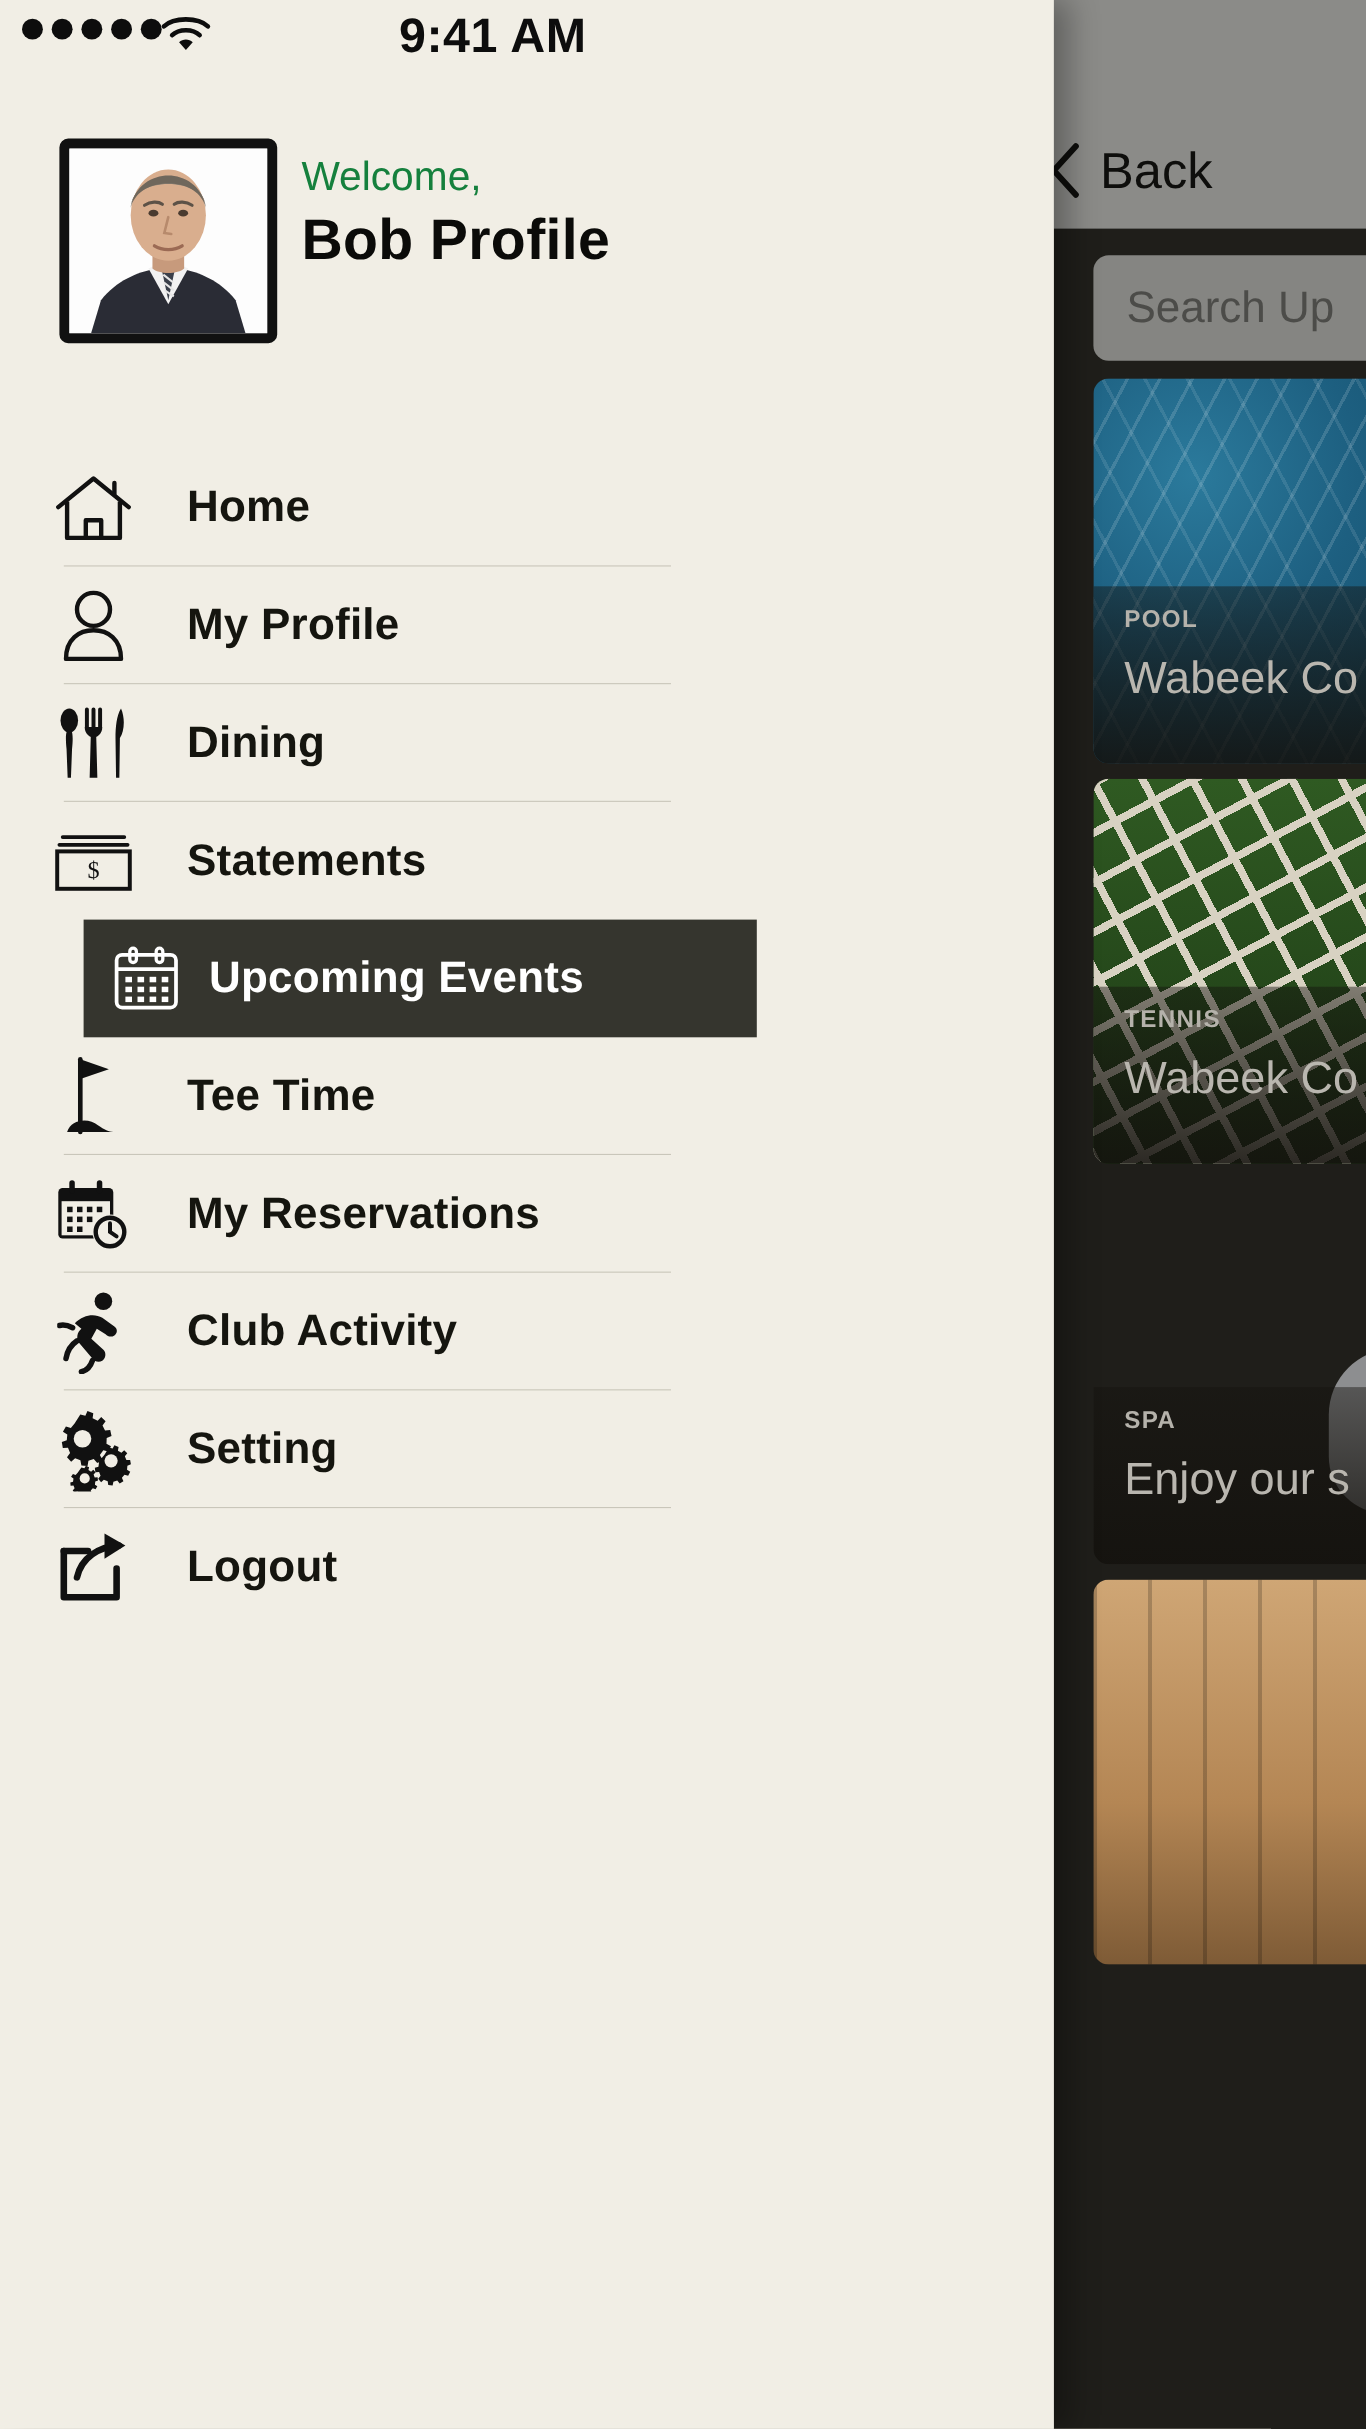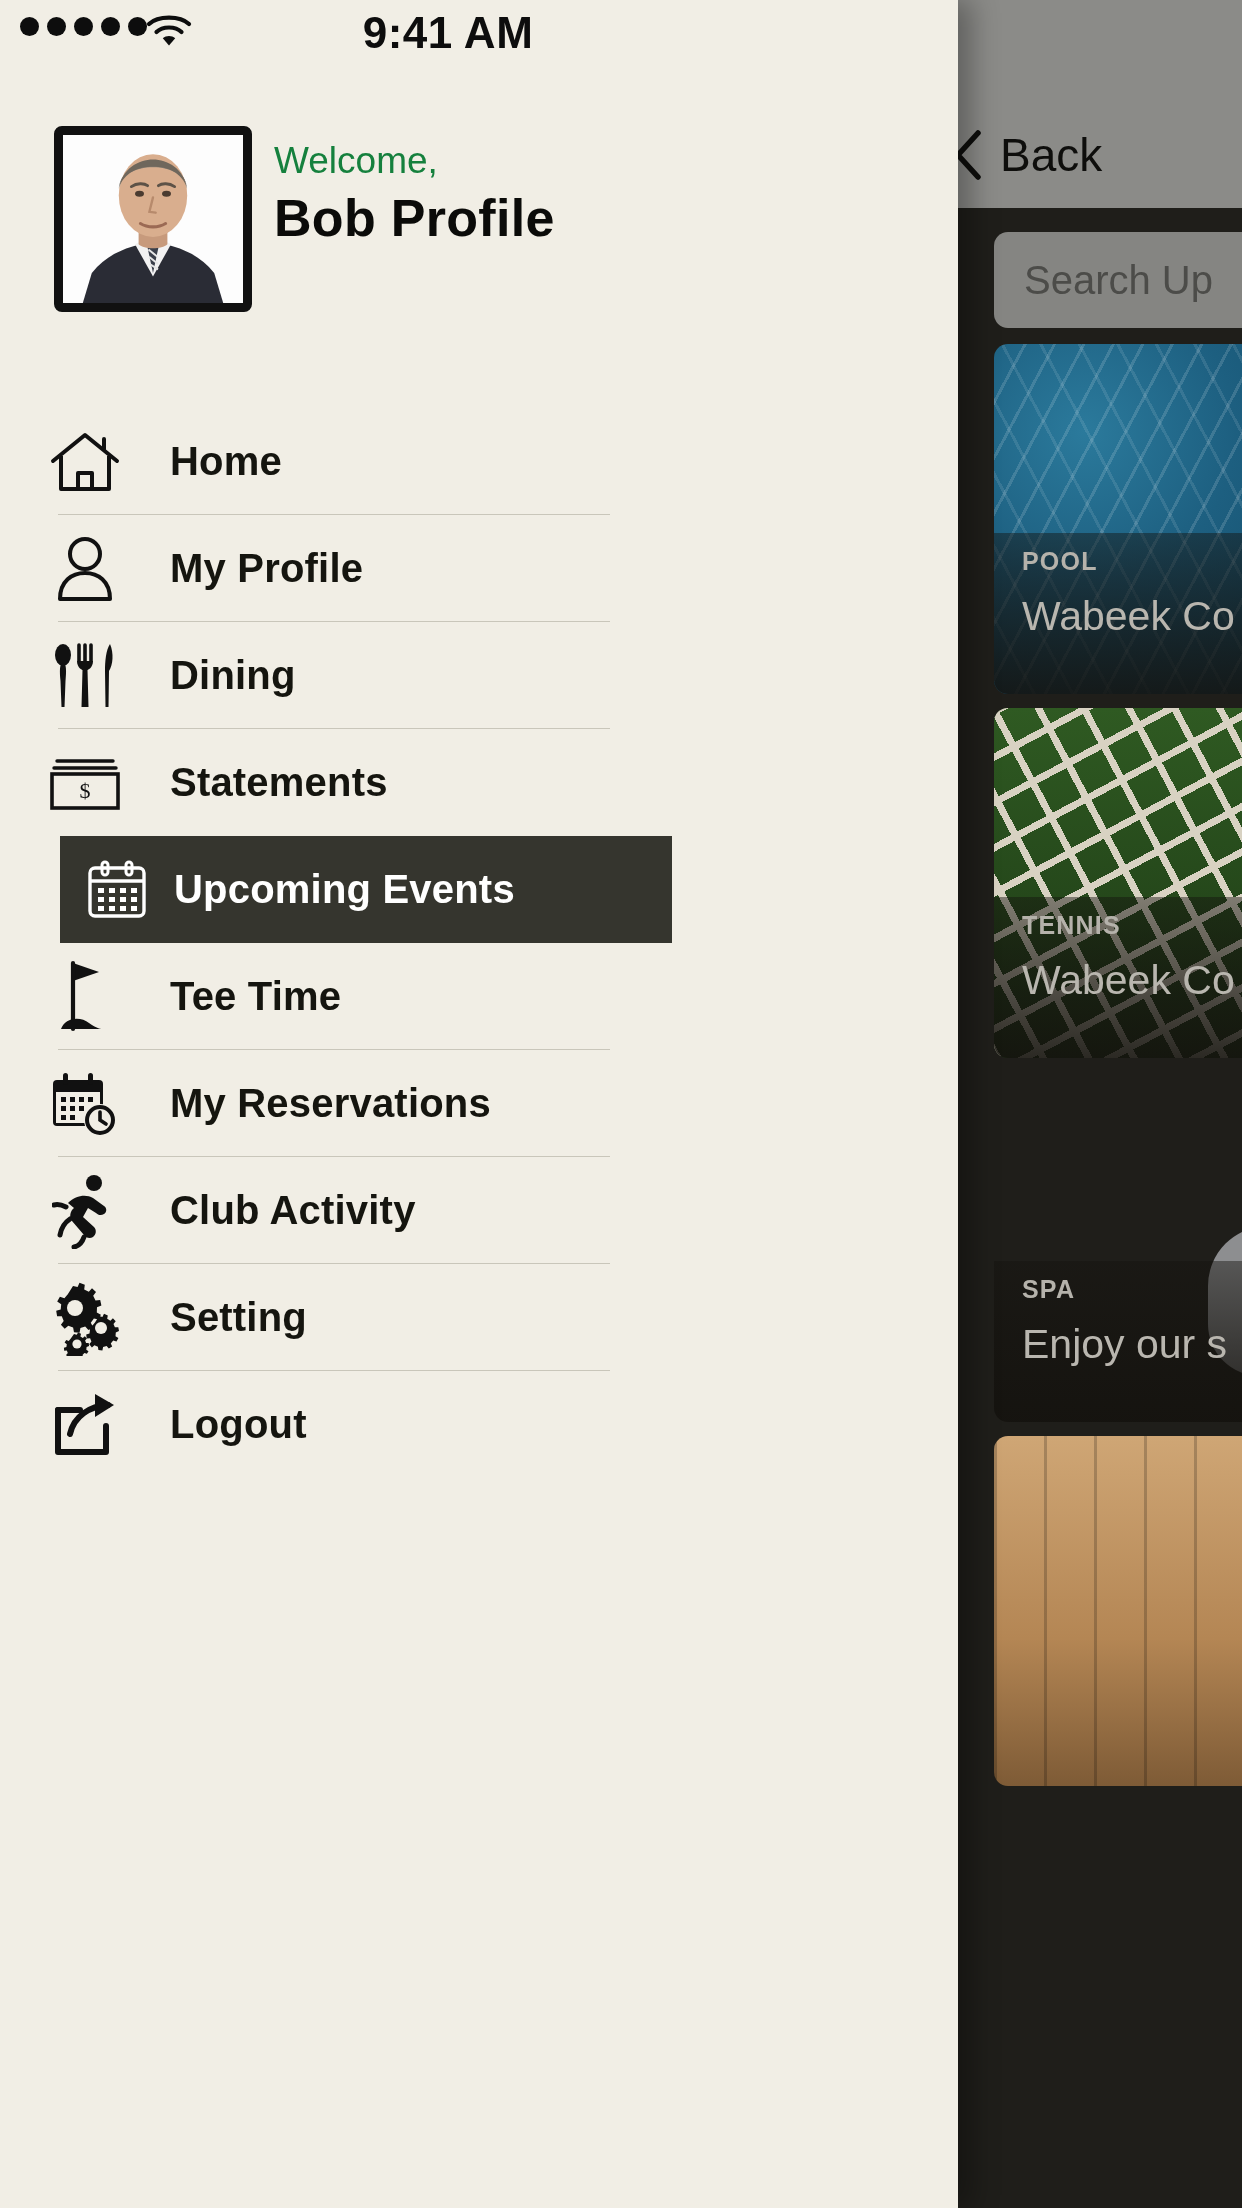--- a/index.html
+++ b/index.html
@@ -42,21 +42,21 @@
   }
   .mi .ico{
     width:170px;min-width:170px;display:flex;align-items:center;justify-content:center;
   }
   .mi .ico svg{display:block;}
   .mi .lbl{font-size:40px;color:#15150f;font-weight:700;letter-spacing:.2px;}
   .mi.sep::after{
     content:"";position:absolute;left:58px;right:348px;bottom:0;height:1px;background:#c9c6ba;
   }
   .mi.active{
-    background:#35352e;width:612px;margin-left:60px;height:107px;
+    background:#35352e;width:612px;margin-left:76px;height:107px;
   }
   .mi.active .ico{width:114px;min-width:114px;}
   .mi.active .lbl{color:#fff;}
   .mi.active::after{display:none;}
   .row-wrap{position:relative;}
   
   #bgscreen{
     position:absolute;left:958px;top:0;width:284px;height:2208px;
     background:#1c1b17;overflow:hidden;z-index:1;
   }
@@ -78,21 +78,21 @@
   }
   .bgcard{
     position:absolute;left:36px;width:300px;border-radius:14px;overflow:hidden;
   }
   .bgcard .photo{position:absolute;left:0;top:0;width:300px;height:100%;}
   .bgcard .shade{
     position:absolute;left:0;right:0;bottom:0;height:46%;
     background:linear-gradient(to bottom,rgba(20,18,14,.45),rgba(20,18,14,.88));
   }
   .bgcard .kicker{
-    position:absolute;left:28px;font-size:25px;font-weight:700;color:#b5b2ab;letter-spacing:1.2px;
+    position:absolute;left:28px;font-size:22px;font-weight:700;color:#b5b2ab;letter-spacing:1.2px;
   }
   .bgcard .title{
     position:absolute;left:28px;font-size:41px;color:#b9b6af;white-space:nowrap;
   }
   
   .tex-water{width:100%;height:100%;background:
     repeating-linear-gradient(118deg,rgba(255,255,255,.14) 0 3px,rgba(255,255,255,0) 3px 26px),
     repeating-linear-gradient(62deg,rgba(255,255,255,.10) 0 3px,rgba(255,255,255,0) 3px 34px),
     radial-gradient(circle at 30% 25%,#2b7a9c 0,#1d5f80 45%,#124a66 100%);}
   .tex-net{width:100%;height:100%;background:

